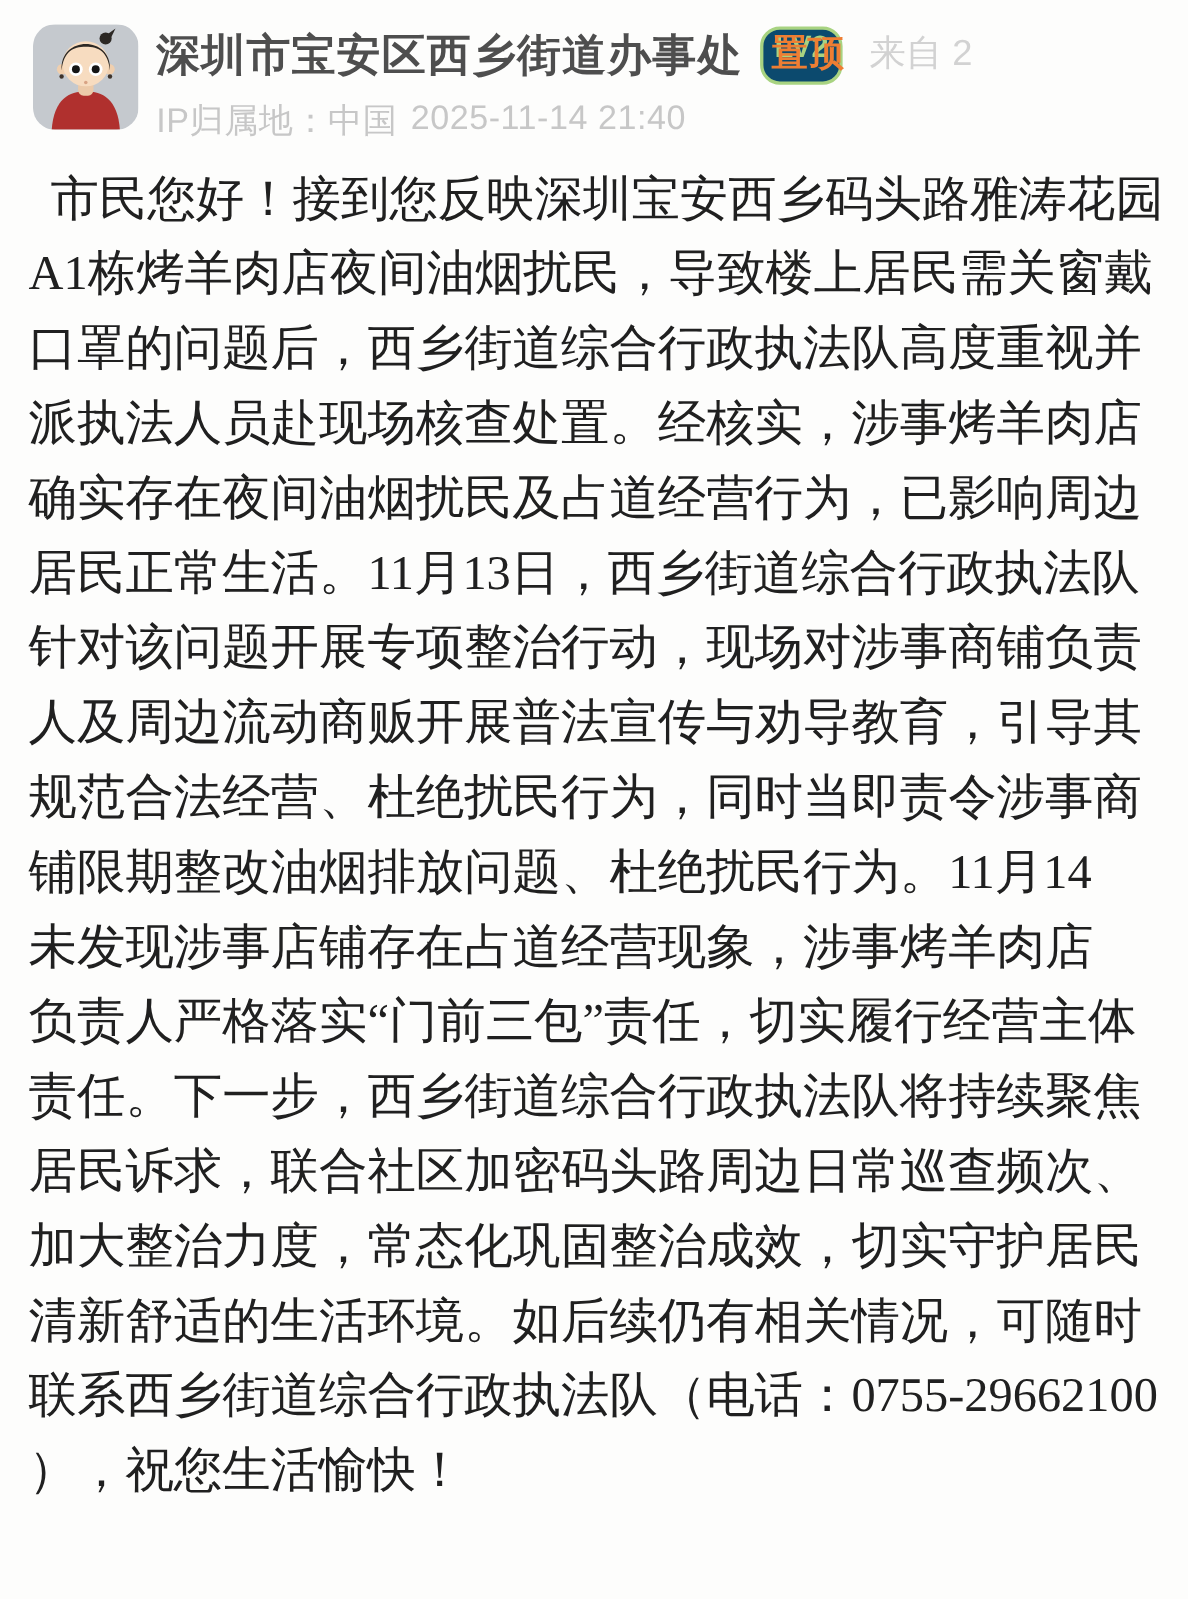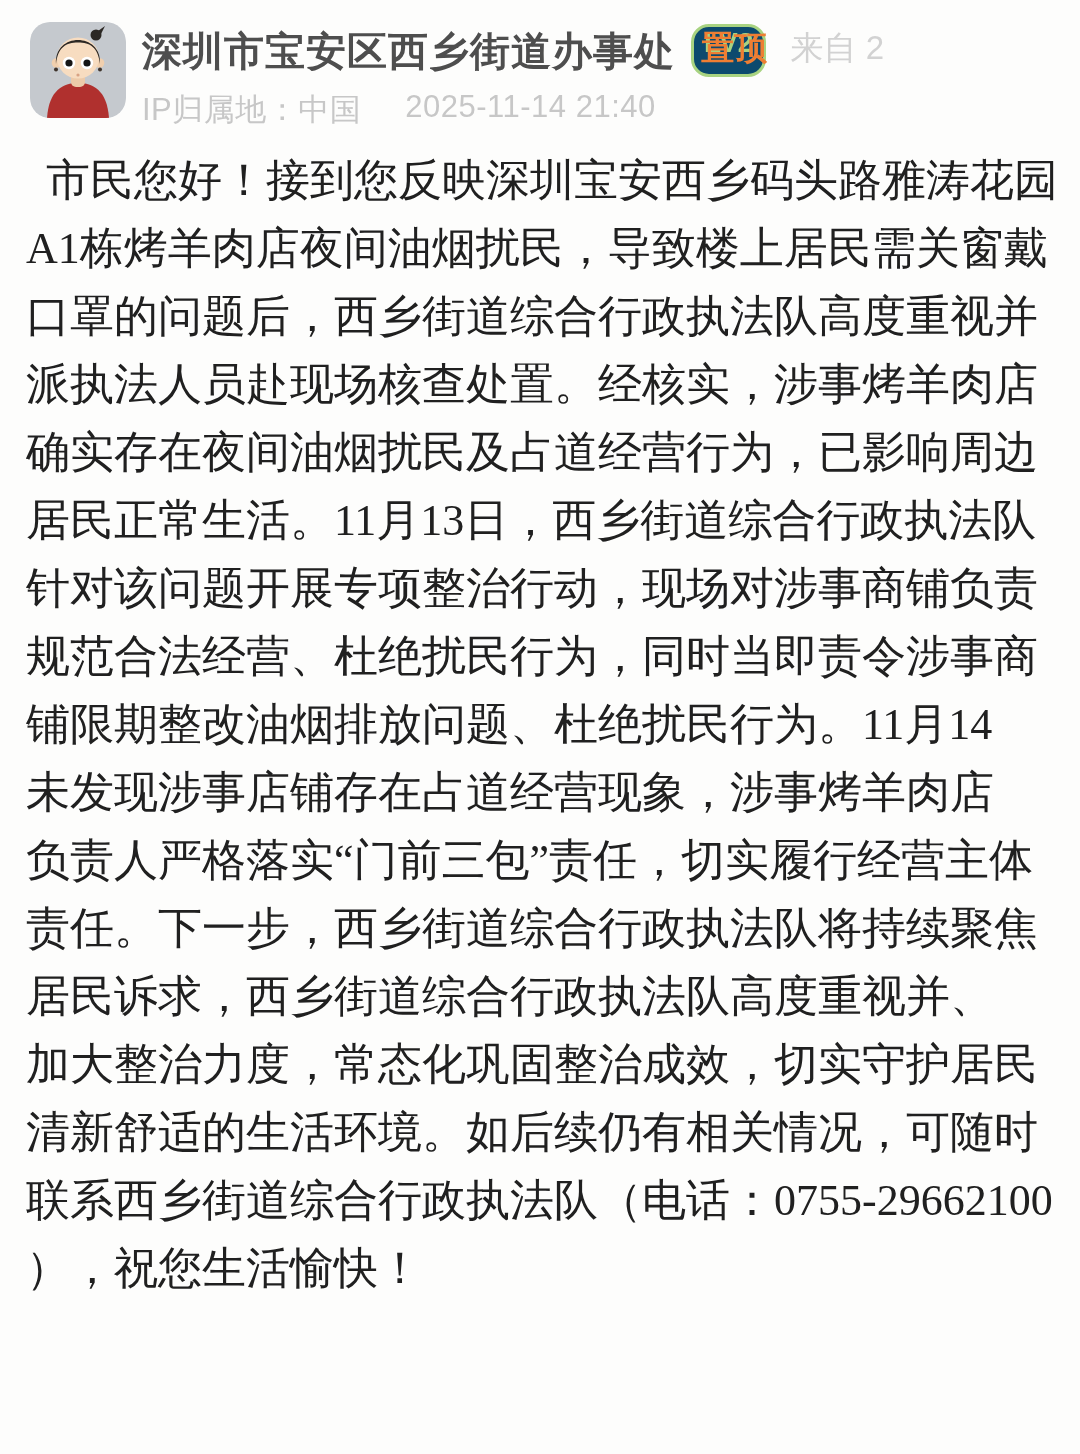--- a/index.html
+++ b/index.html
@@ -50,21 +50,21 @@
     background: #0c4a6e;
   }
   .meta-row {
     margin-top: 12px;
     font-size: 31px;
     color: #c7c7c7;
     display: flex;
     letter-spacing: 0.5px;
     text-align: center;
   }
-  .meta-row .timestamp { margin-left: 44px; }
+  .meta-row .timestamp { margin-left: 12px; }
   .corner {
     position: absolute;
     top: 26px;
     right: 0;
     white-space: nowrap;
     font-size: 33px;
   }
   .pinned-badge { color: #ee7e33; font-weight: 700; }
   .source-label { color: #d2d2d2; margin-left: 14px; }
 
@@ -139,25 +139,26 @@
   </header>
 
   <main class="post-body">
     <div class="post-line first">市民您好！接到您反映深圳宝安西乡码头路雅涛花园</div>
     <div class="post-line">A1栋烤羊肉店夜间油烟扰民，导致楼上居民需关窗戴</div>
     <div class="post-line">口罩的问题后，西乡街道综合行政执法队高度重视并</div>
     <div class="post-line">派执法人员赴现场核查处置。经核实，涉事烤羊肉店</div>
     <div class="post-line">确实存在夜间油烟扰民及占道经营行为，已影响周边</div>
     <div class="post-line">居民正常生活。11月13日，西乡街道综合行政执法队</div>
     <div class="post-line">针对该问题开展专项整治行动，现场对涉事商铺负责</div>
+    <div class="post-line">人及周边流动商贩开展普法宣传与劝导教育，引导其</div>
     <div class="post-line">规范合法经营、杜绝扰民行为，同时当即责令涉事商</div>
     <div class="post-line">铺限期整改油烟排放问题、杜绝扰民行为。11月14</div>
     <div class="post-line">未发现涉事店铺存在占道经营现象，涉事烤羊肉店</div>
     <div class="post-line">负责人严格落实“门前三包”责任，切实履行经营主体</div>
     <div class="post-line">责任。下一步，西乡街道综合行政执法队将持续聚焦</div>
-    <div class="post-line">居民诉求，西乡街道综合行政执法队高度重视并、</div>
+    <div class="post-line">居民诉求，联合社区加密码头路周边日常巡查频次、</div>
     <div class="post-line">加大整治力度，常态化巩固整治成效，切实守护居民</div>
     <div class="post-line">清新舒适的生活环境。如后续仍有相关情况，可随时</div>
     <div class="post-line">联系西乡街道综合行政执法队（电话：0755-29662100</div>
     <div class="post-line">），祝您生活愉快！</div>
   </main>
 
 </div>
 
 </body></html>

